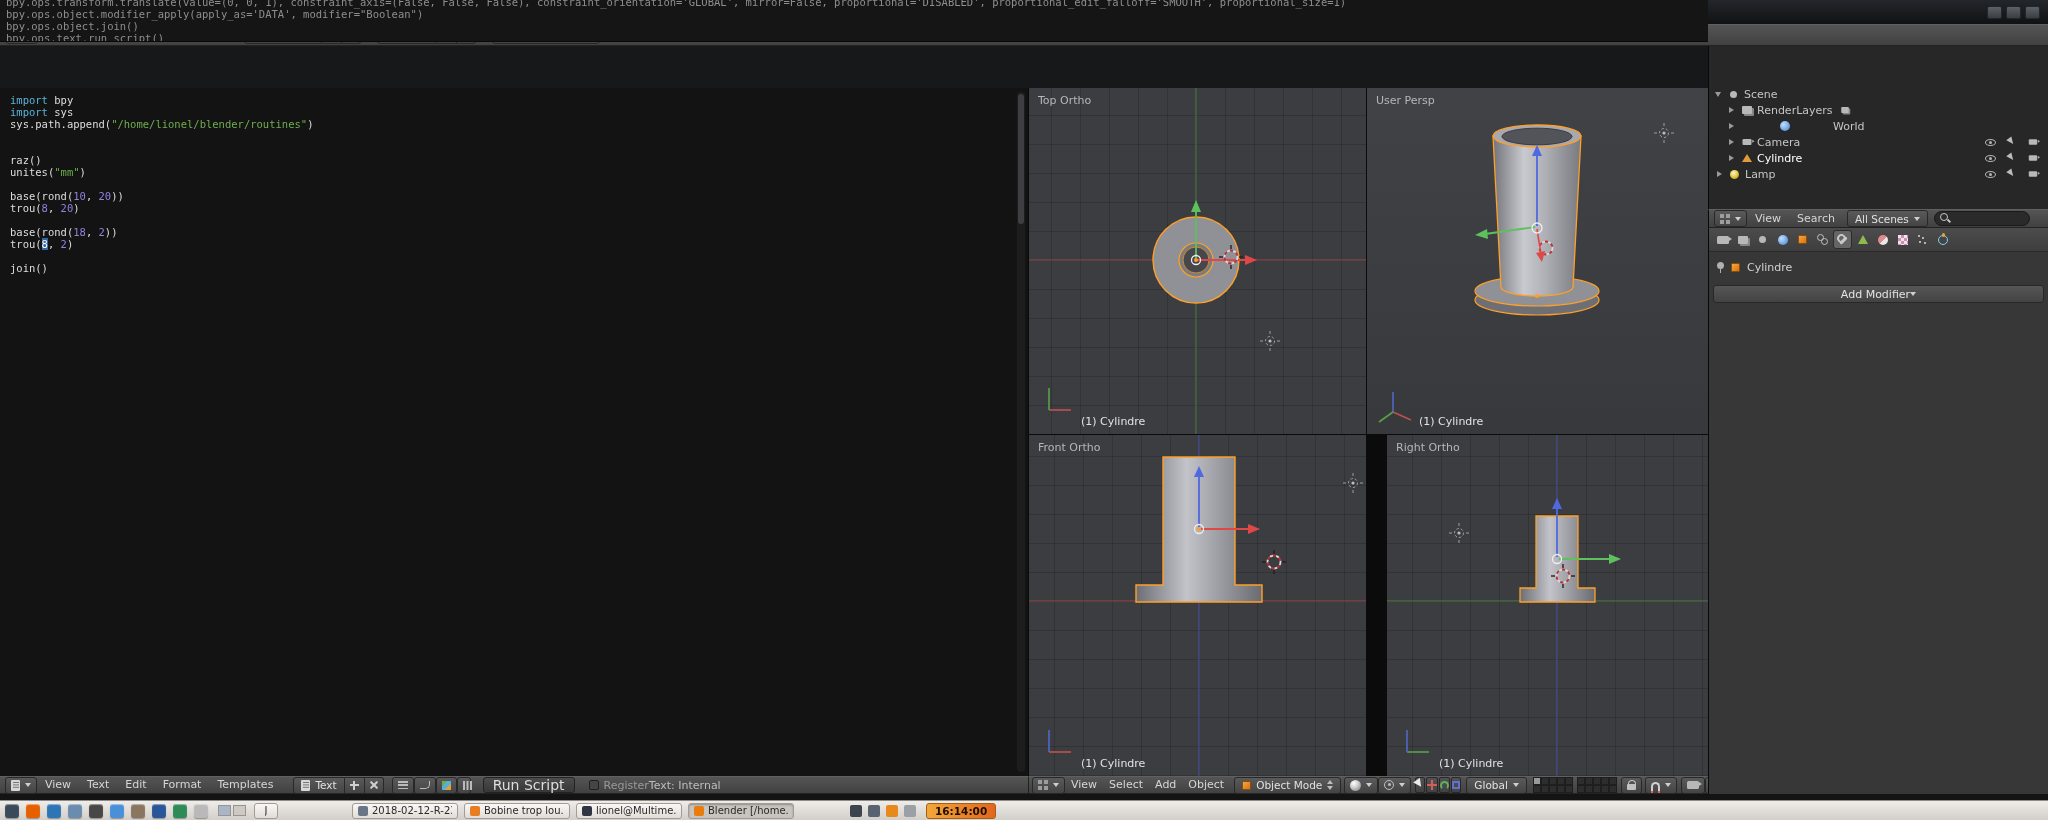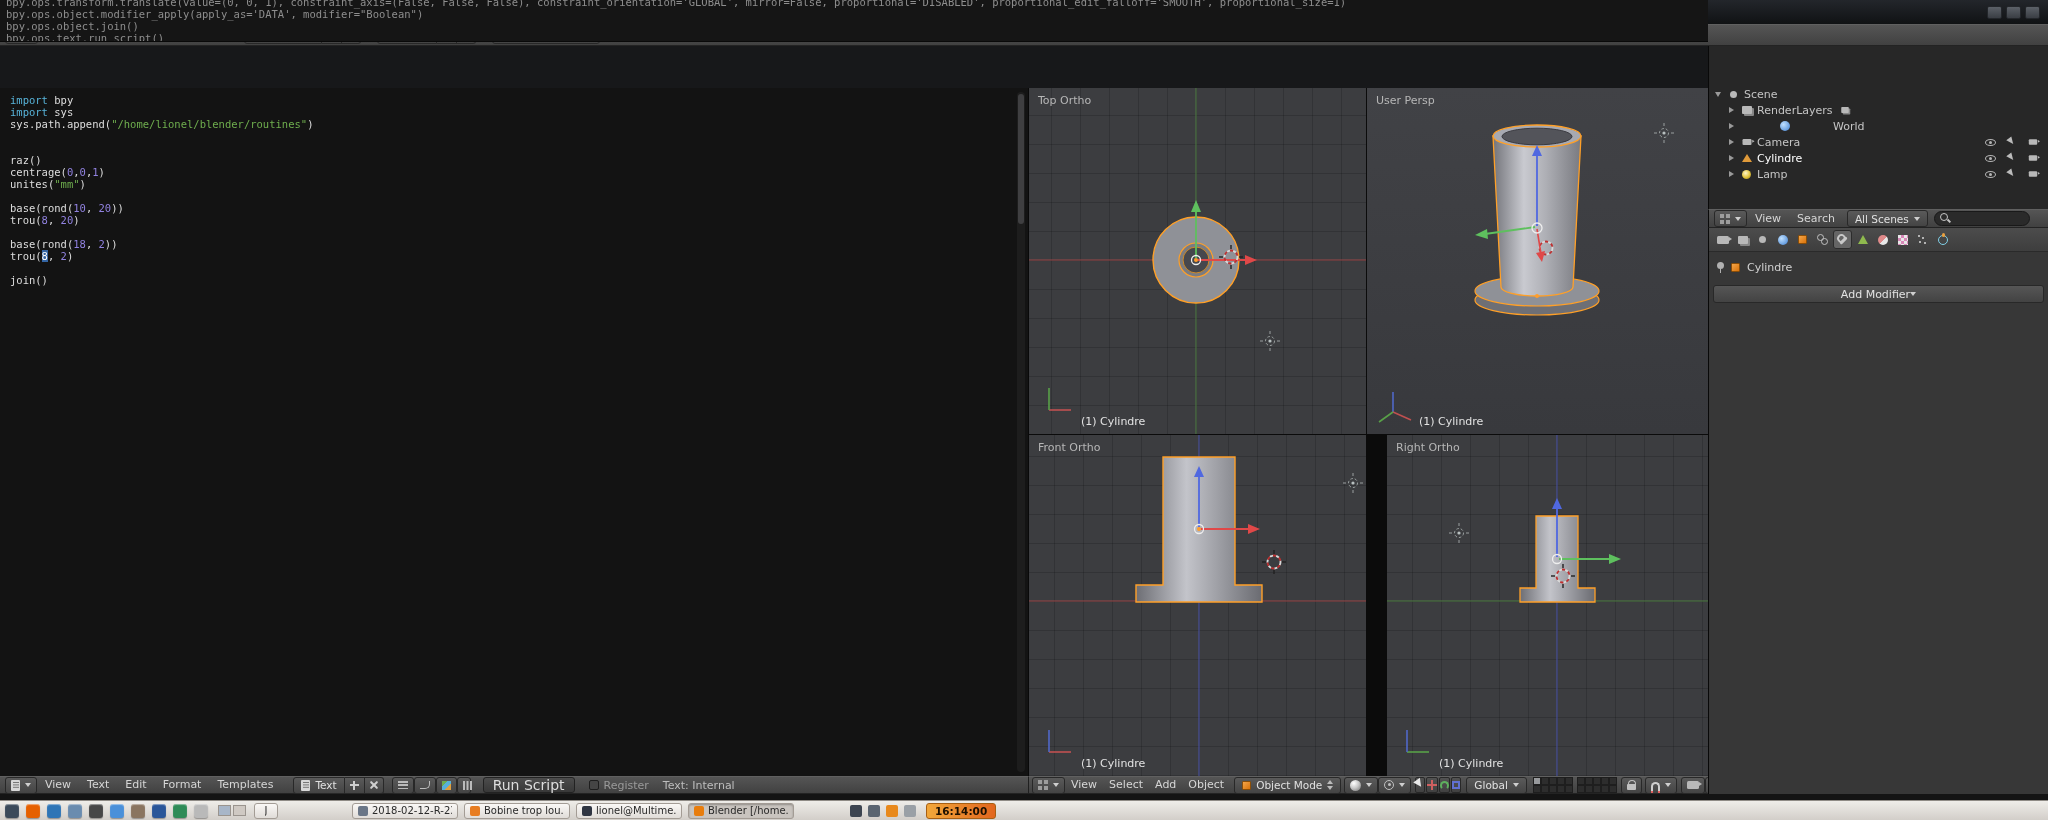--- a/index.html
+++ b/index.html
@@ -222,21 +222,20 @@
   </div>
 
   <div id="texteditor" class="abs">
     <div id="code-lines">
         <div class="code-line"><span class="tok-k">import</span><span class="tok-p"> bpy</span></div>
         <div class="code-line"><span class="tok-k">import</span><span class="tok-p"> sys</span></div>
         <div class="code-line"><span class="tok-p">sys.path.append(</span><span class="tok-s">"/home/lionel/blender/routines"</span><span class="tok-p">)</span></div>
         <div class="code-line">&nbsp;</div>
         <div class="code-line">&nbsp;</div>
         <div class="code-line"><span class="tok-p">raz()</span></div>
-        <div class="code-line"><span class="tok-p">centrage(</span><span class="tok-n">0</span><span class="tok-p">,</span><span class="tok-n">0</span><span class="tok-p">,</span><span class="tok-n">1</span><span class="tok-p">)</span></div>
         <div class="code-line"><span class="tok-p">unites(</span><span class="tok-s">"mm"</span><span class="tok-p">)</span></div>
         <div class="code-line">&nbsp;</div>
         <div class="code-line"><span class="tok-p">base(rond(</span><span class="tok-n">10</span><span class="tok-p">, </span><span class="tok-n">20</span><span class="tok-p">))</span></div>
         <div class="code-line"><span class="tok-p">trou(</span><span class="tok-n">8</span><span class="tok-p">, </span><span class="tok-n">20</span><span class="tok-p">)</span></div>
         <div class="code-line">&nbsp;</div>
         <div class="code-line"><span class="tok-p">base(rond(</span><span class="tok-n">18</span><span class="tok-p">, </span><span class="tok-n">2</span><span class="tok-p">))</span></div>
         <div class="code-line"><span class="tok-p">trou(</span><span class="tok-c">8</span><span class="tok-p">, </span><span class="tok-n">2</span><span class="tok-p">)</span></div>
         <div class="code-line">&nbsp;</div>
         <div class="code-line"><span class="tok-p">join()</span></div>
       </div>
@@ -456,21 +455,21 @@
       </span>
     <span class="chip sq">
         <span class="i-syn"></span>
       </span>
     <span class="chip sq">
         <span class="i-font"></span>
       </span>
     <span class="btn" style="margin-left:12px">Run Script</span>
     <span class="cb" style="margin-left:14px"></span>
     <span class="dim" style="margin-left:5px">Register</span>
-    <span style="margin-left:14px;color:#bdbdbd">Text: Internal</span>
+    <span style="color:#bdbdbd">Text: Internal</span>
   </div>
 
   <div id="vpheader" class="abs bheader">
     <span class="chip sq">
         <span class="i-grid"></span>
         <span class="i-chev"></span>
       </span>
     <div class="menurow">
         <span class="menu-item">View</span>
         <span class="menu-item">Select</span>
@@ -603,21 +602,21 @@
               <span class="i-eye"></span>
             </span>
             <span class="oicon">
               <span class="i-cursor"></span>
             </span>
             <span class="oicon">
               <span class="i-cam sc7"></span>
             </span>
           </span>
         </div>
-        <div class="out-row" style="padding-left: 20px;">
+        <div class="out-row" style="padding-left: 8px;">
           <span class="disc-r"></span>
           <span class="oicon">
             <span class="i-lamp"></span>
           </span>
           <span class="out-label">Lamp</span>
           <span class="out-right">
             <span class="oicon">
               <span class="i-eye"></span>
             </span>
             <span class="oicon">

